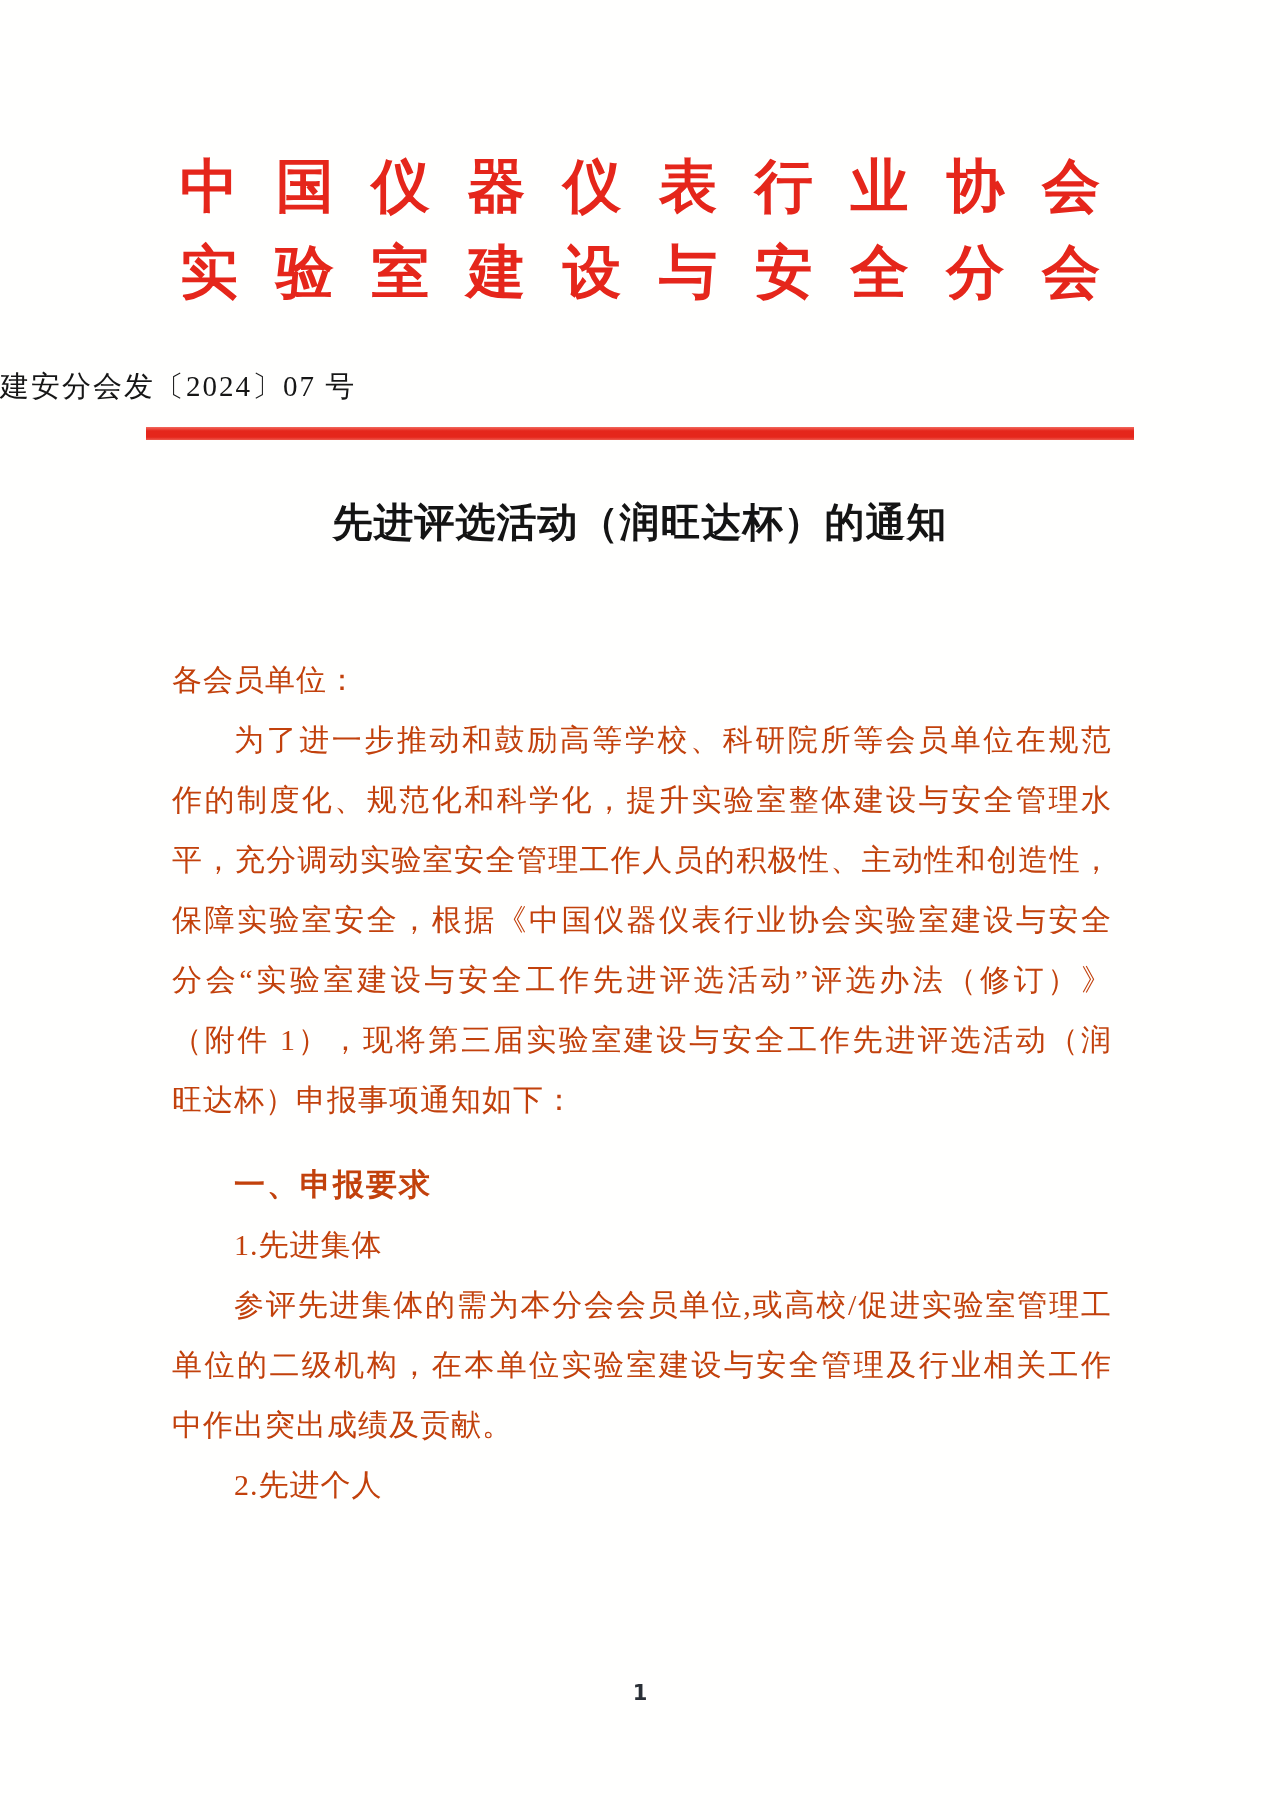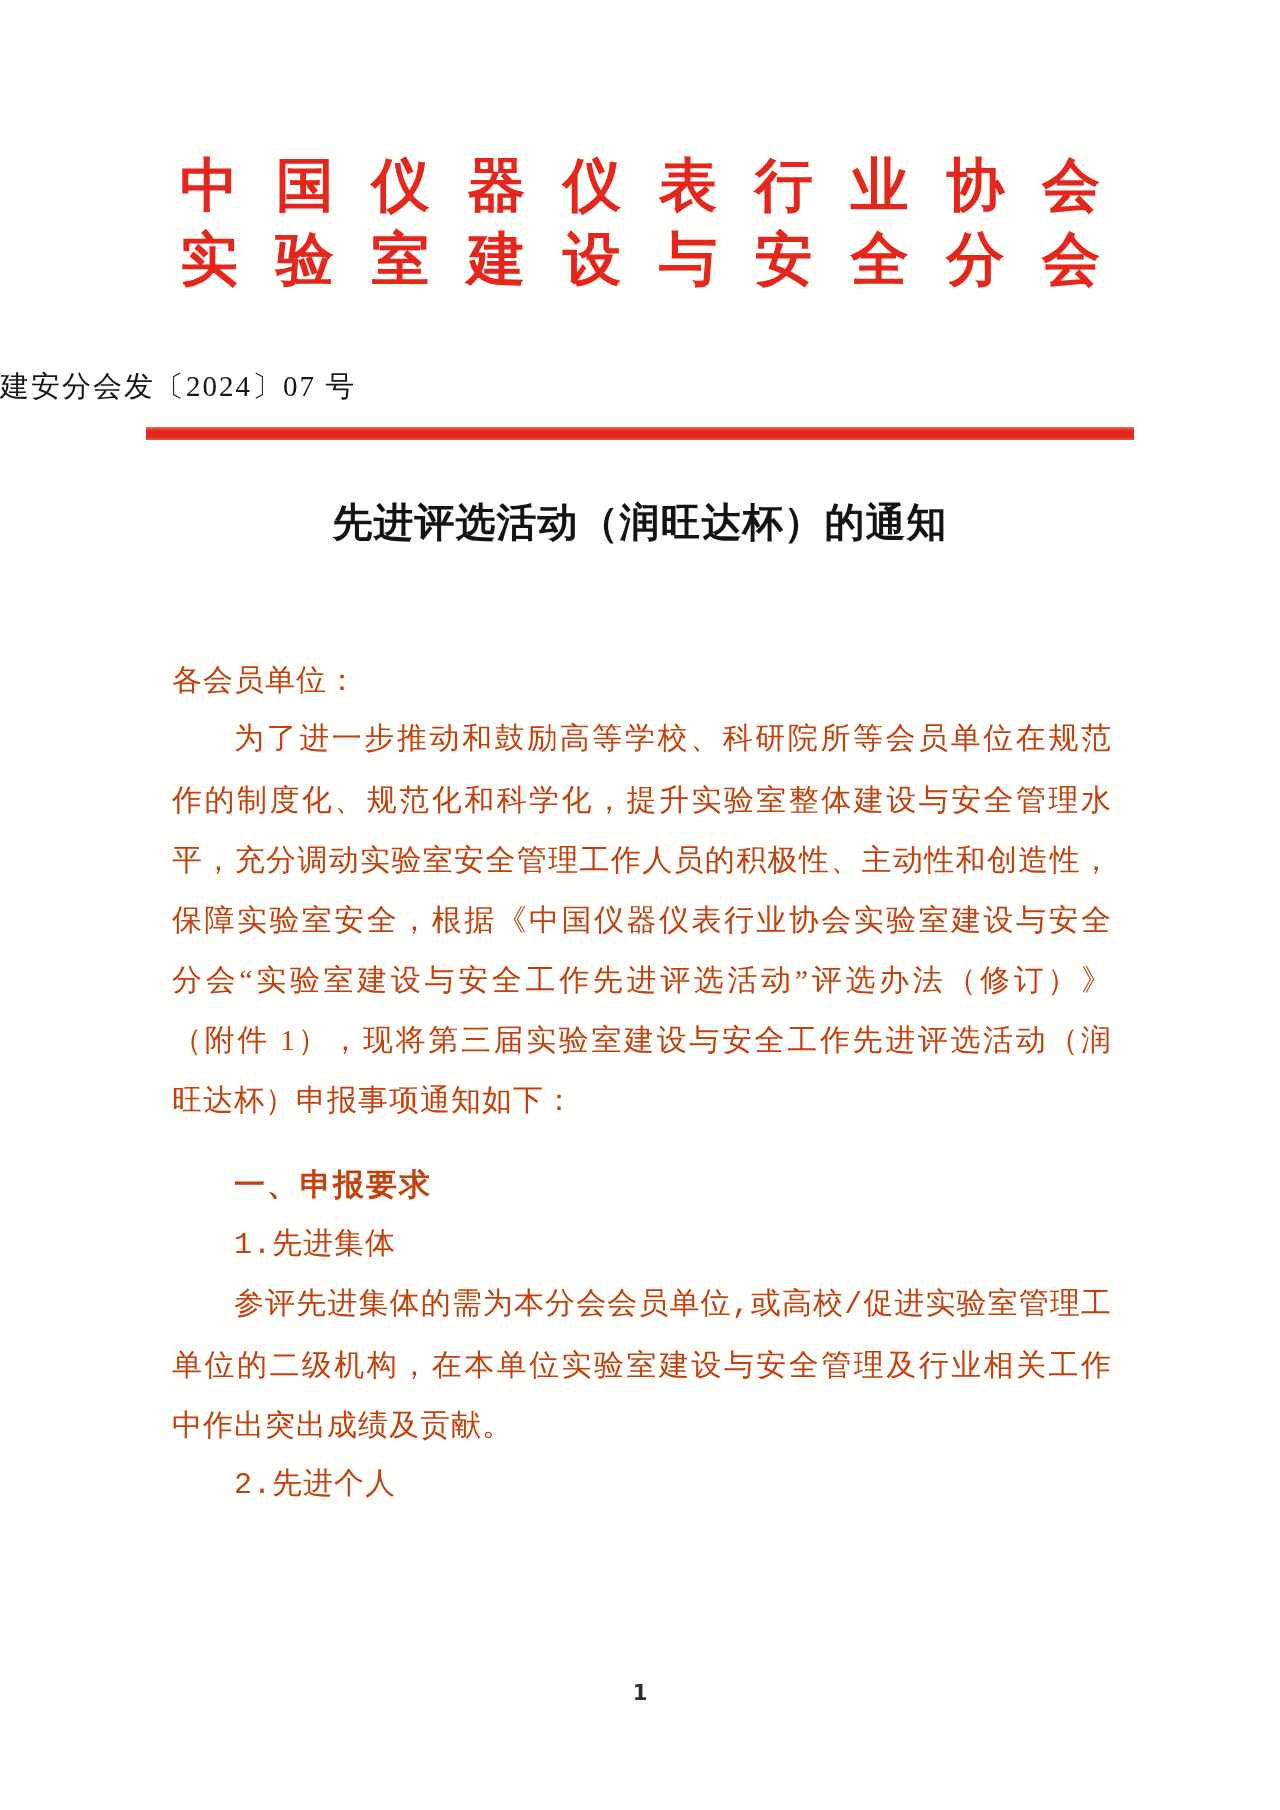--- a/index.html
+++ b/index.html
@@ -23,23 +23,23 @@
     left:180px;
     width:920px;
   }
   .org-line{
     font-size:58px;
     line-height:70px;
     font-weight:700;
     color:var(--accent);
     text-align:justify;
     text-align-last:justify;
-    font-family:Liberation Serif, serif;
+    font-family:Liberation Sans, sans-serif;
   }
-  .org-line + .org-line{margin-top:4px;}
+  .org-line + .org-line{margin-top:16px;}
   .doc-number{
     position:absolute;
     top:364px;
     left:0;
     width:100%;
     text-align:left;
     font-size:29px;
     line-height:44px;
     color:#161616;
     letter-spacing:2px;
@@ -79,21 +79,21 @@
     line-height:60px;
     height:60px;
     text-align:left;
     letter-spacing:1px;
   }
   .line.just{
     text-align:justify;
     text-align-last:justify;
     text-justify:inter-character;
   }
-  .line.ind{text-indent:62px;font-family:Liberation Mono, monospace;}
+  .line.ind{text-indent:62px;}
   .line.heading{
     margin-top:25px;
     font-weight:700;
     font-family:"Liberation Sans","DejaVu Sans",sans-serif;
     font-size:31px;
     letter-spacing:2px;
   }
   .page-number{
     position:absolute;
     top:1663px;

